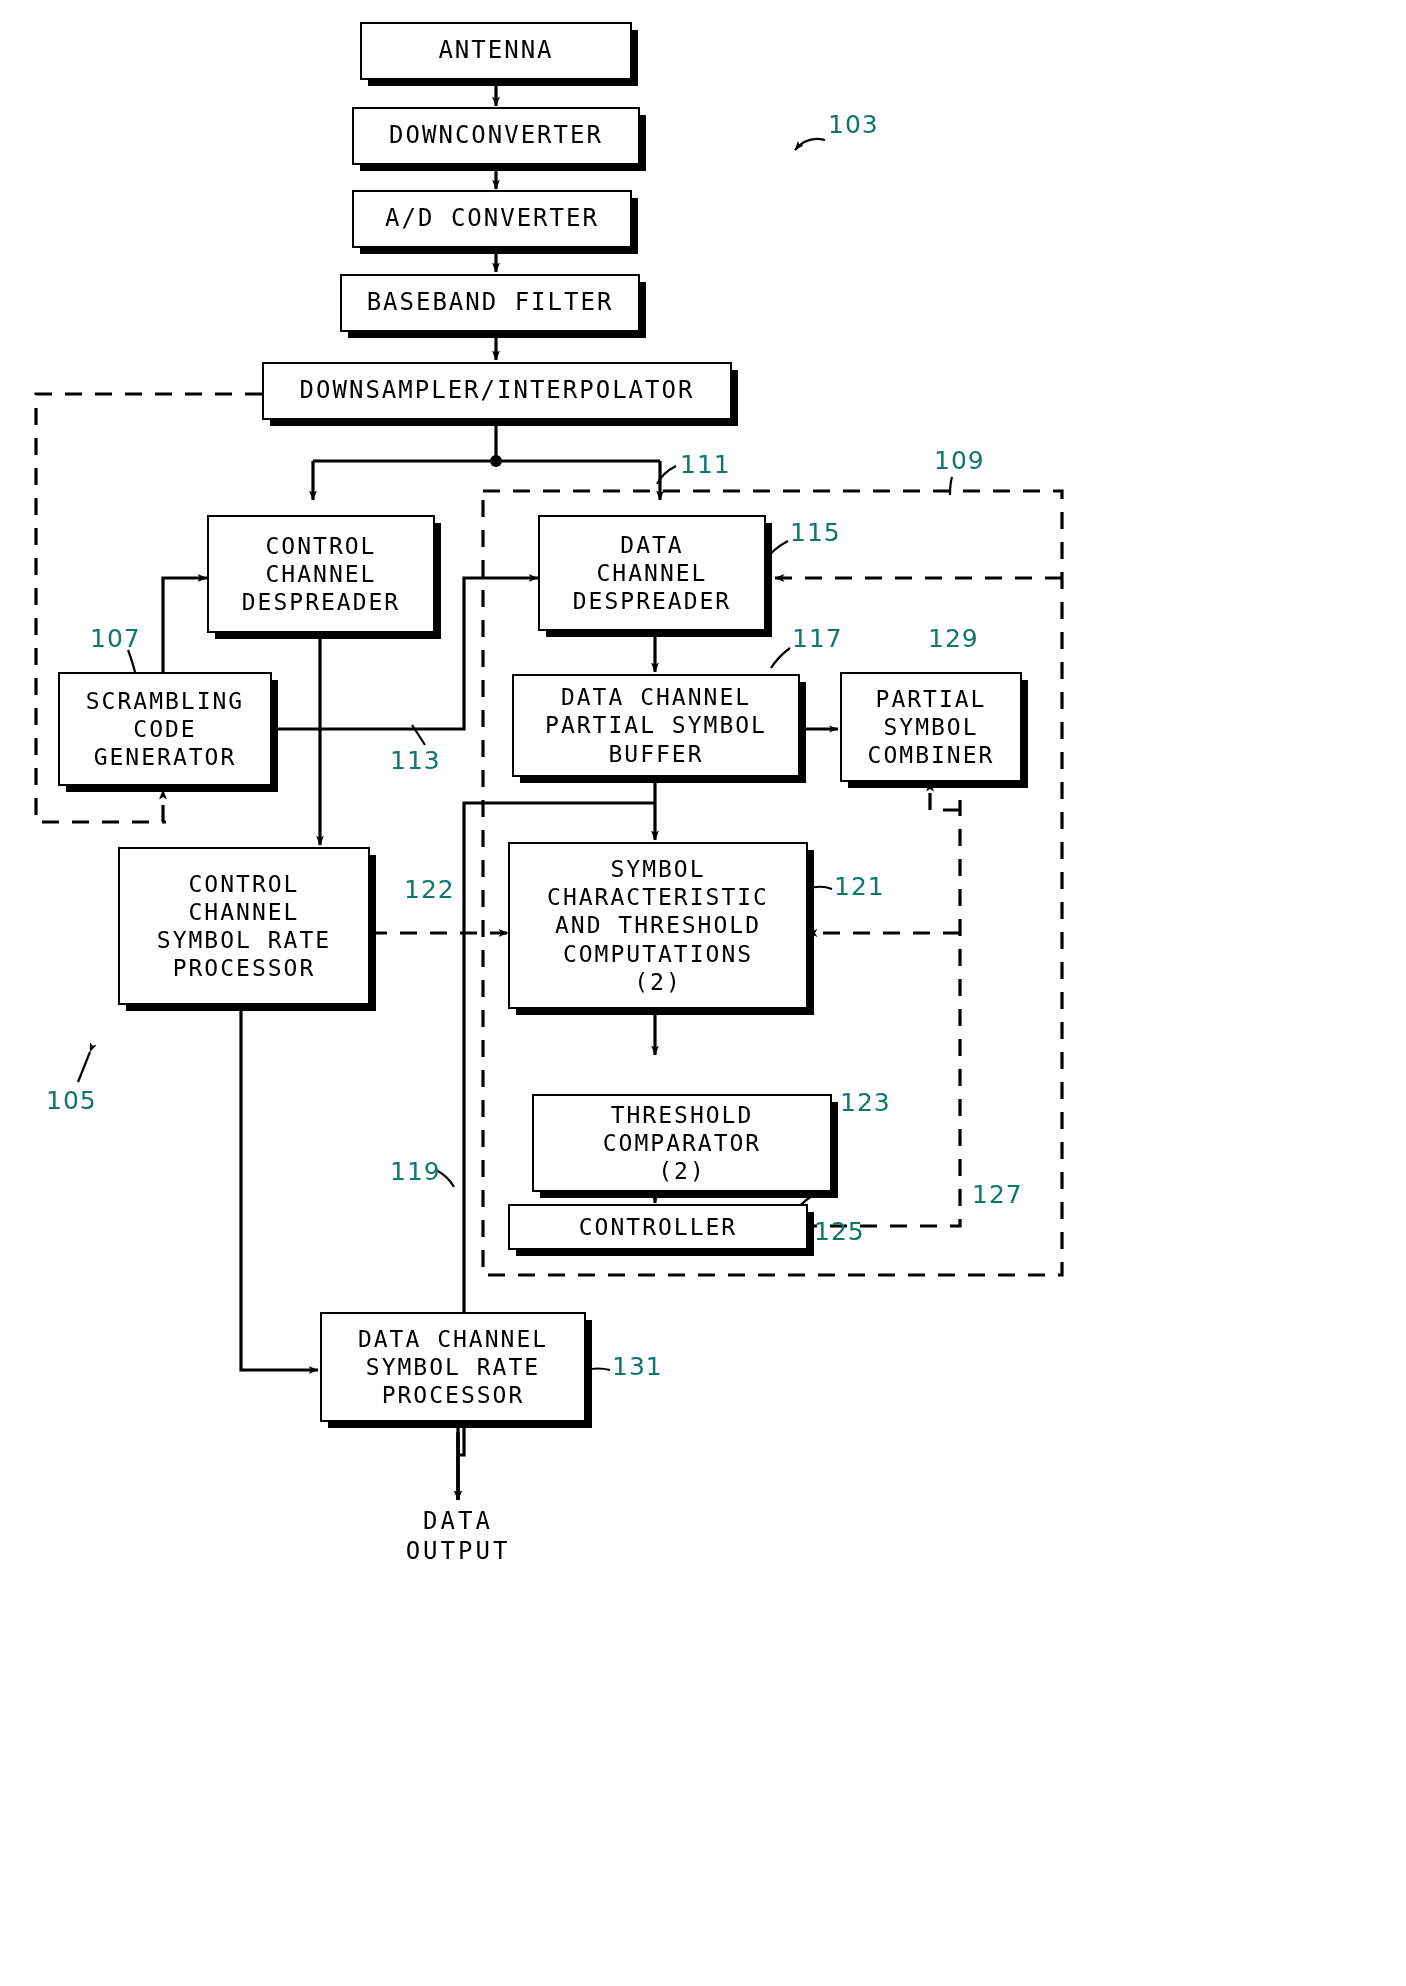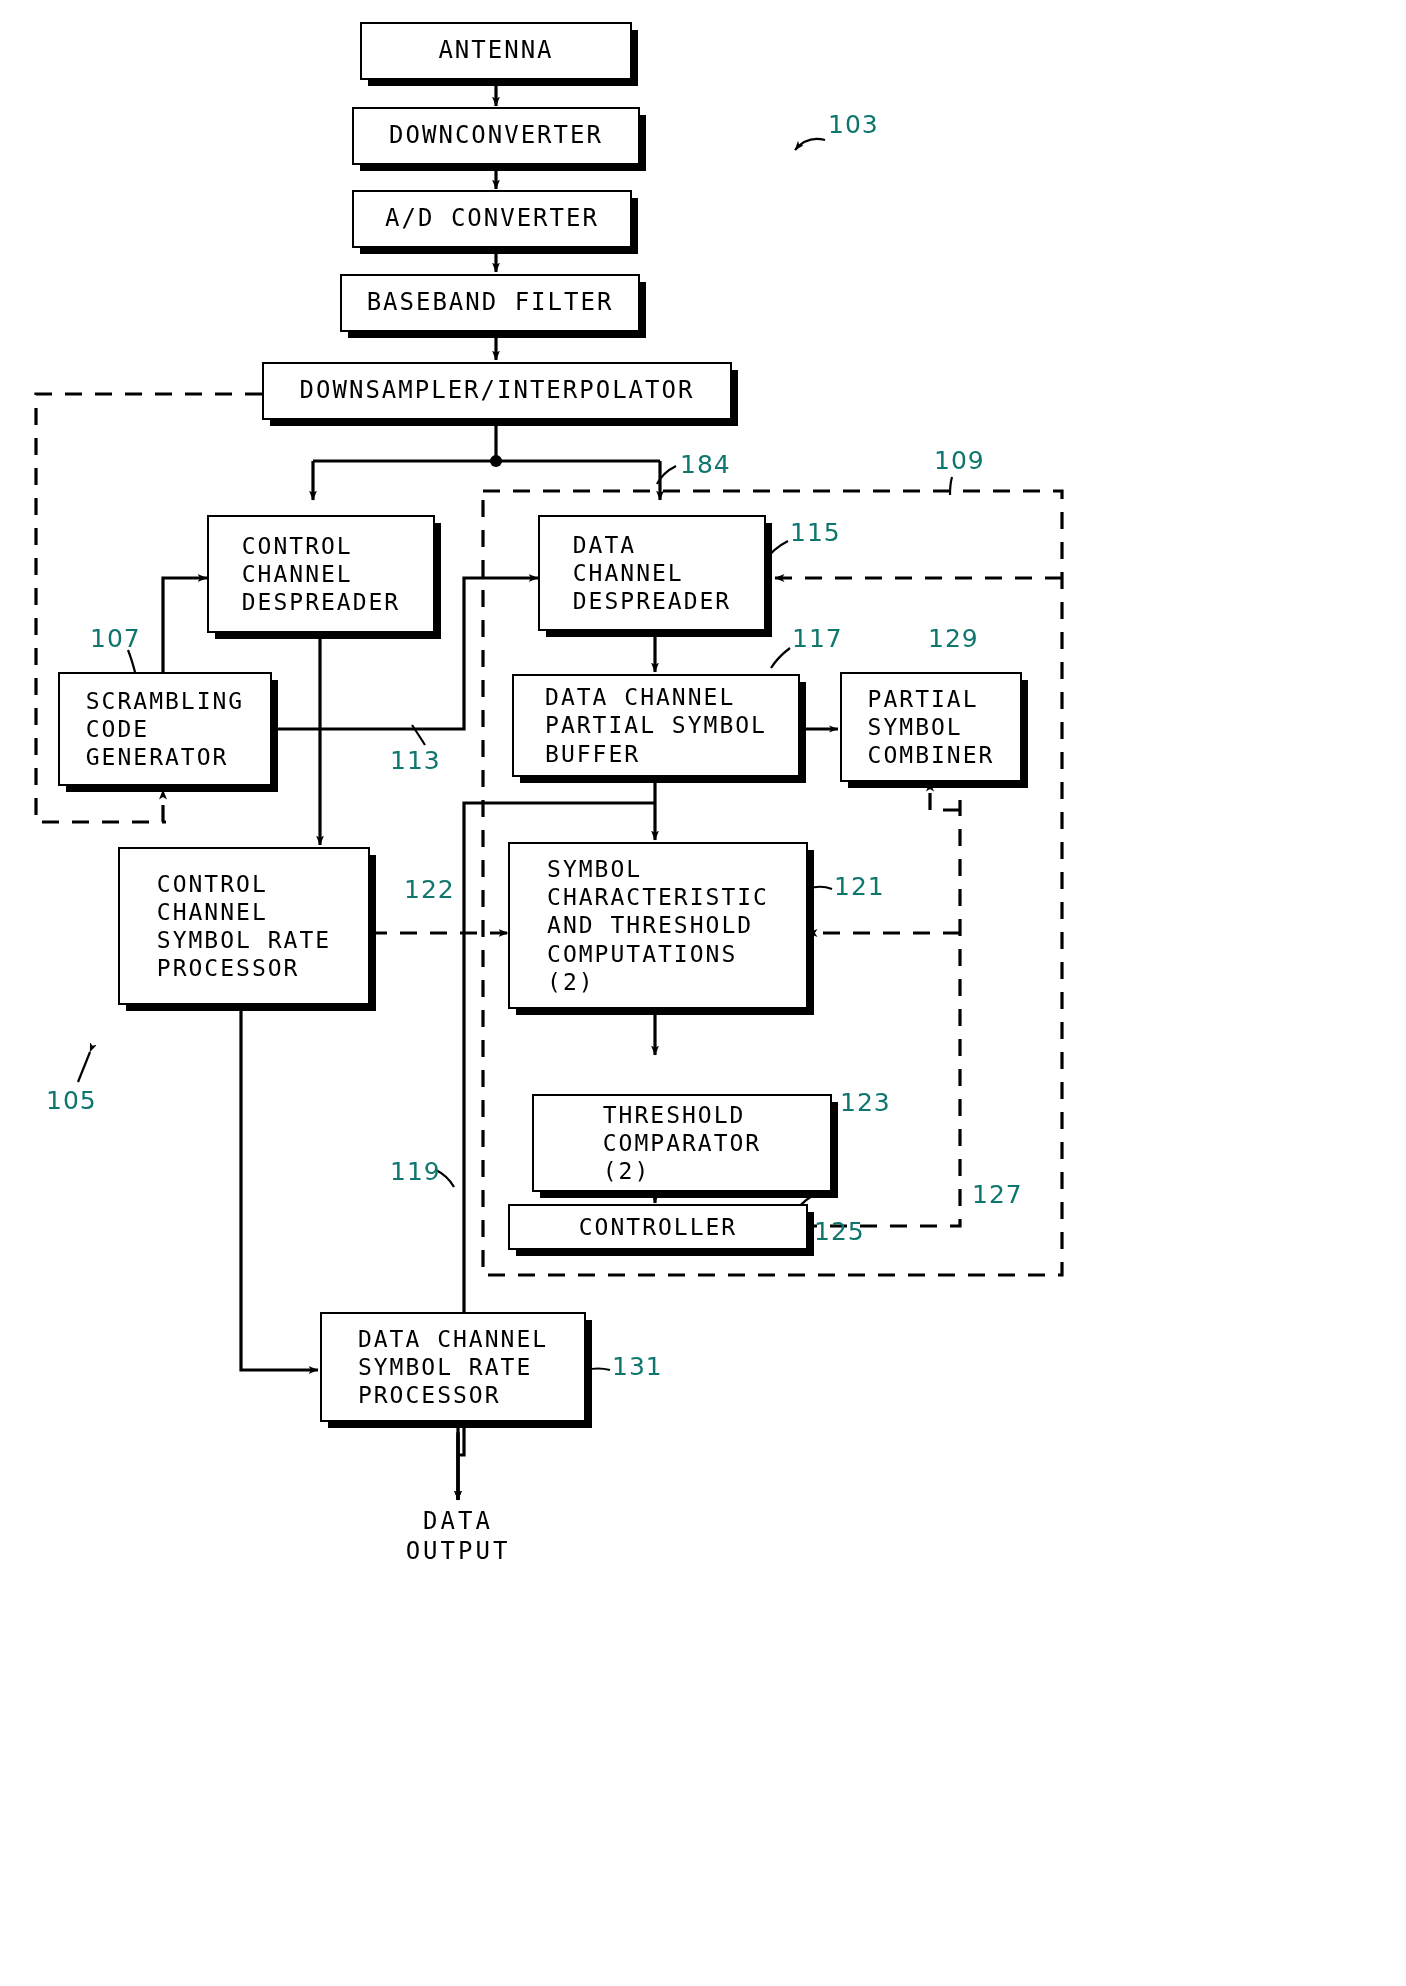--- a/index.html
+++ b/index.html
@@ -28,20 +28,21 @@
   
   .blk {
     position: absolute;
     box-sizing: border-box;
     background: #ffffff;
     border: 2px solid #000000;
     box-shadow: 7px 7px 0 -1px #000000;
     display: flex;
     align-items: center;
     justify-content: center;
+    text-align: center;
     letter-spacing: 2px;
     line-height: 1.22;
     color: #000000;
     z-index: 3;
   }
   .blk .lbl {
     display: block;
     white-space: pre-line;
     padding: 0 6px;
   }
@@ -241,21 +242,21 @@
   </div>
 
   <div class="blk f23" style="left:320px; top:1312px; width:266px; height:110px;">
     <span class="lbl">DATA CHANNEL
 SYMBOL RATE
 PROCESSOR</span>
   </div>
 
   <div class="ref" style="left:828px; top:110px;">103</div>
   <div class="ref" style="left:934px; top:446px;">109</div>
-  <div class="ref" style="left:680px; top:450px;">184</div>
+  <div class="ref" style="left:680px; top:450px;">111</div>
   <div class="ref" style="left:90px; top:624px;">107</div>
   <div class="ref" style="left:790px; top:518px;">115</div>
   <div class="ref" style="left:792px; top:624px;">117</div>
   <div class="ref" style="left:928px; top:624px;">129</div>
   <div class="ref" style="left:390px; top:746px;">113</div>
   <div class="ref" style="left:404px; top:875px;">122</div>
   <div class="ref" style="left:834px; top:872px;">121</div>
   <div class="ref" style="left:46px; top:1086px;">105</div>
   <div class="ref" style="left:840px; top:1088px;">123</div>
   <div class="ref" style="left:390px; top:1157px;">119</div>

